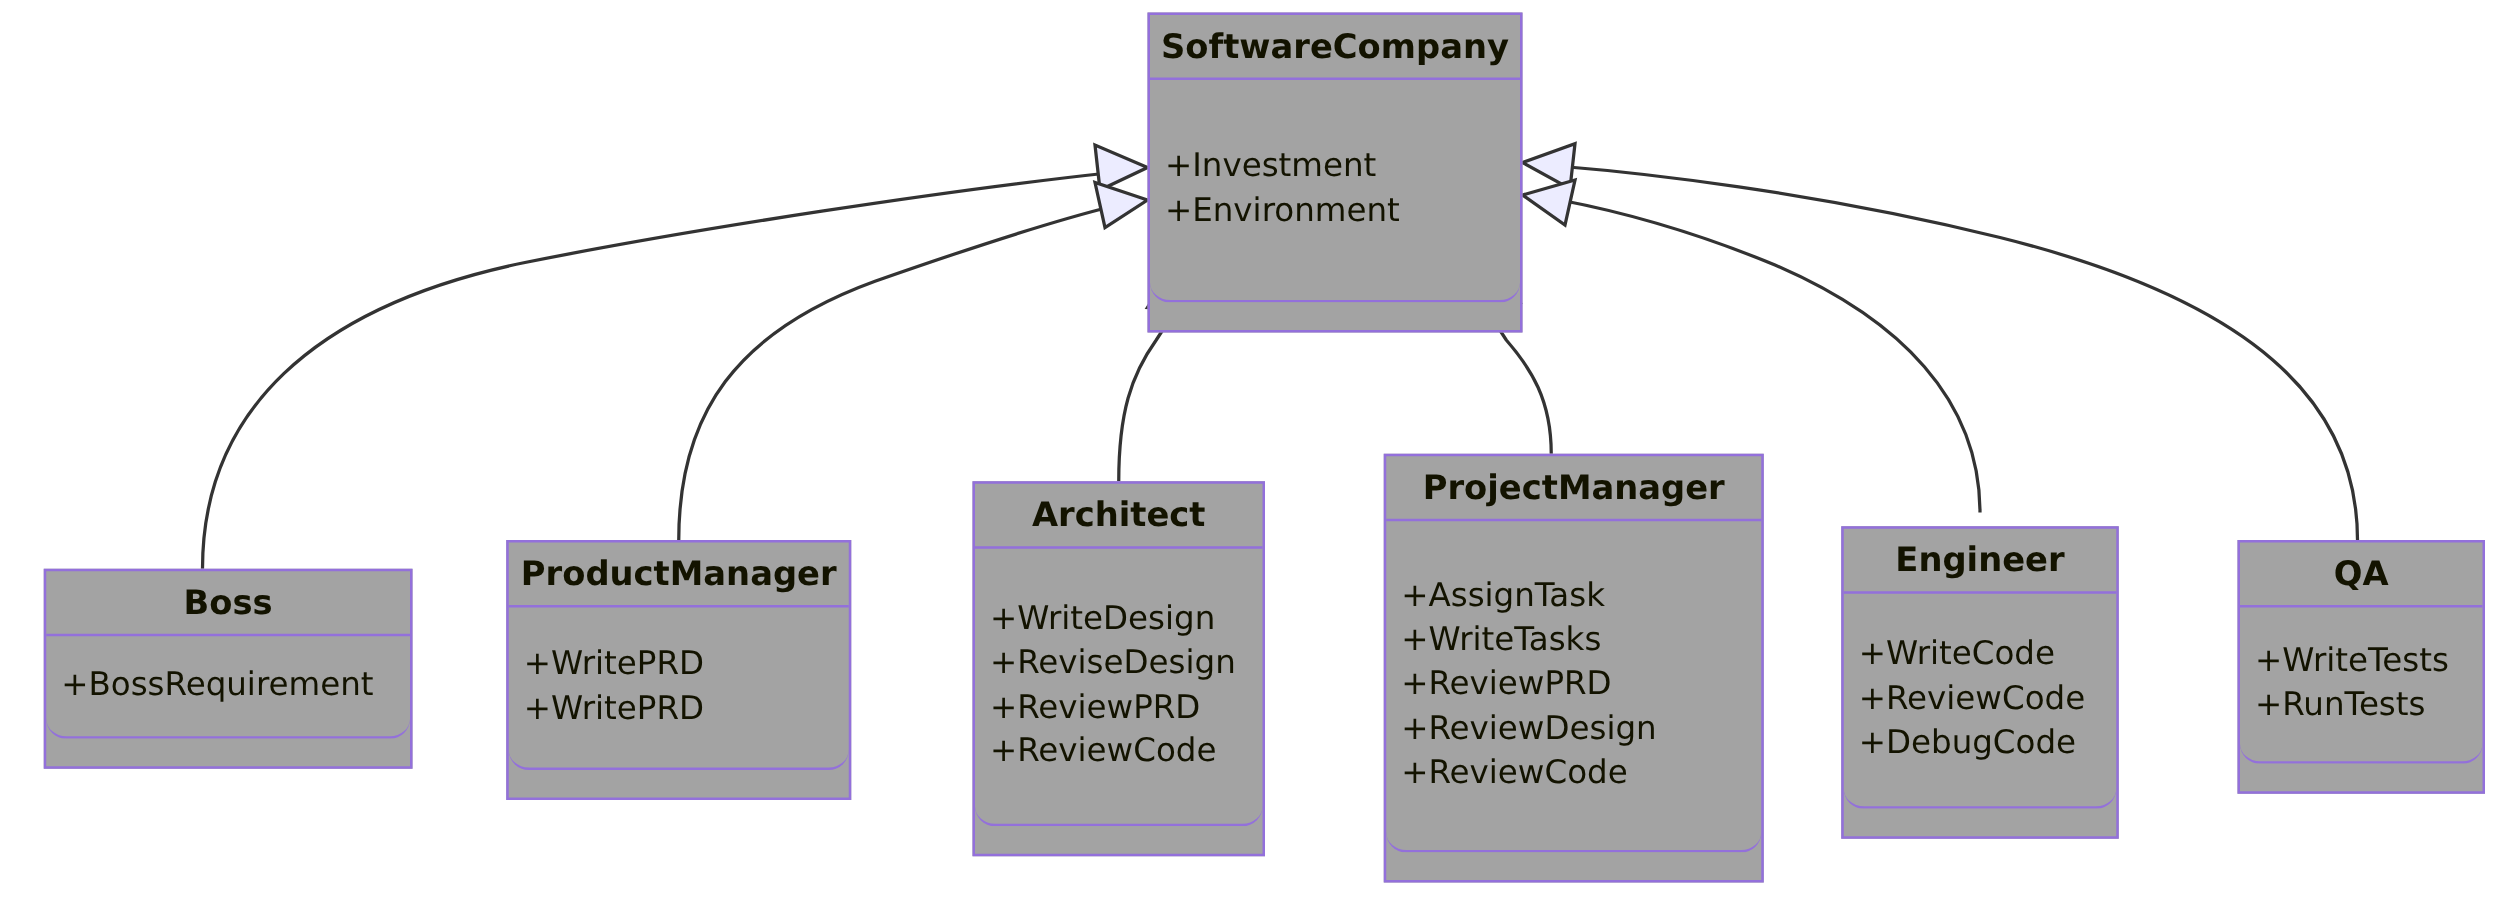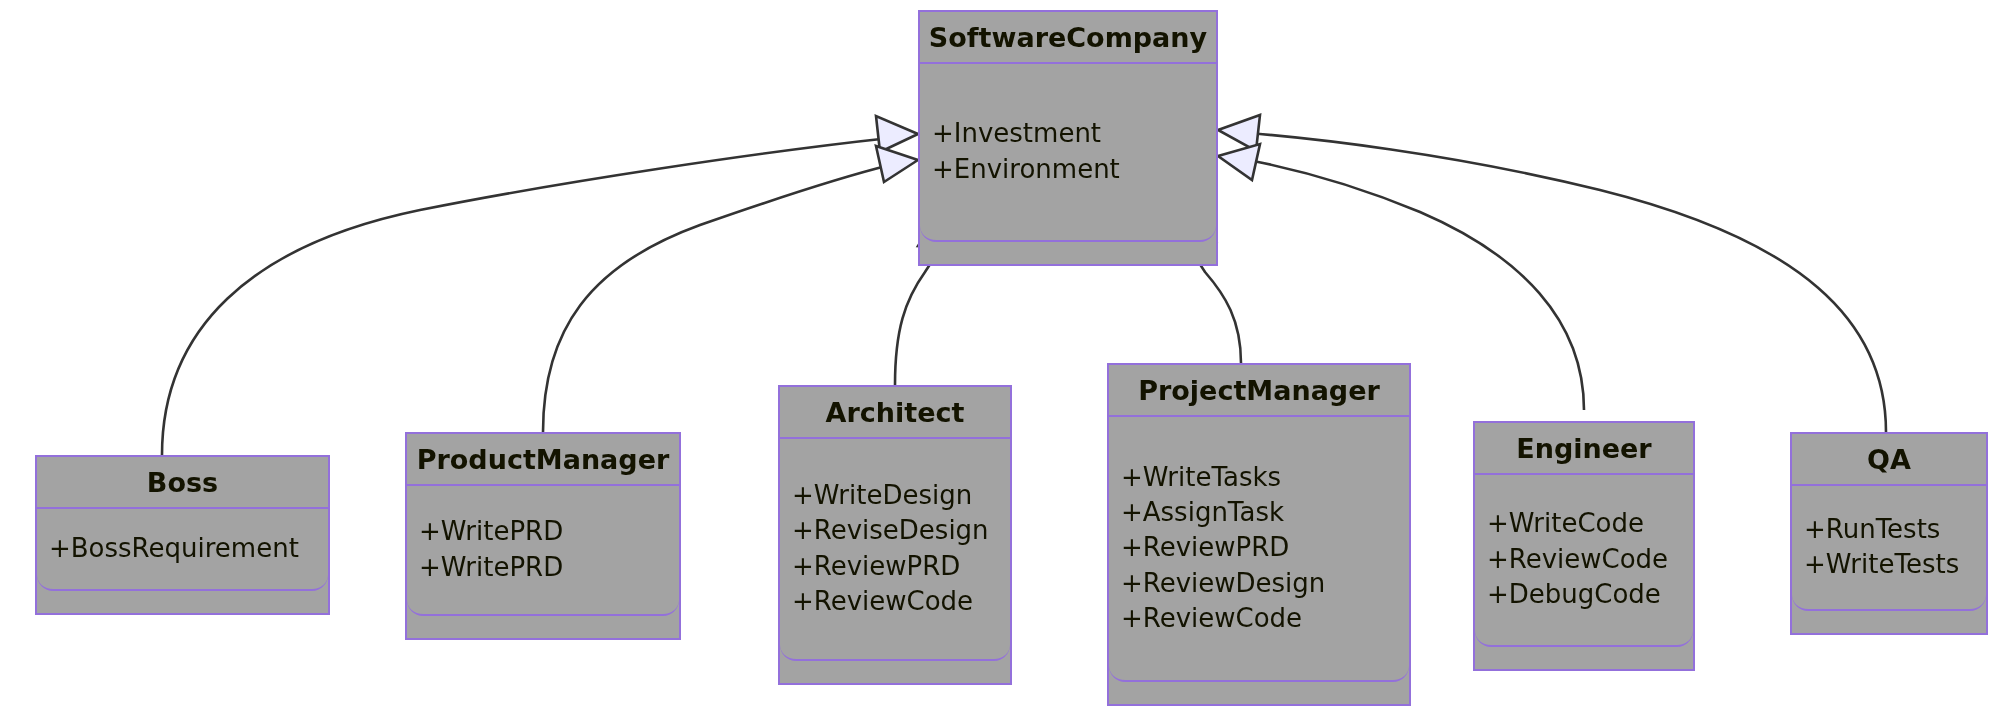--- a/index.html
+++ b/index.html
@@ -131,41 +131,41 @@
       <div class="uml-attr">+ReviseDesign</div>
       <div class="uml-attr">+ReviewPRD</div>
       <div class="uml-attr">+ReviewCode</div>
     </div>
     <div class="uml-methods"></div>
   </div>
 
   <div class="uml-class" style="left:1107px; top:363px; width:304px; height:343px;">
     <div class="uml-title">ProjectManager</div>
     <div class="uml-attrs">
+      <div class="uml-attr">+AssignTask</div>
       <div class="uml-attr">+WriteTasks</div>
-      <div class="uml-attr">+AssignTask</div>
       <div class="uml-attr">+ReviewPRD</div>
       <div class="uml-attr">+ReviewDesign</div>
       <div class="uml-attr">+ReviewCode</div>
     </div>
     <div class="uml-methods"></div>
   </div>
 
   <div class="uml-class" style="left:1473px; top:410px; width:222px; height:250px;margin-top:11px;">
     <div class="uml-title">Engineer</div>
     <div class="uml-attrs">
       <div class="uml-attr">+WriteCode</div>
       <div class="uml-attr">+ReviewCode</div>
       <div class="uml-attr">+DebugCode</div>
     </div>
     <div class="uml-methods"></div>
   </div>
 
   <div class="uml-class" style="left:1790px; top:432px; width:198px; height:203px;">
     <div class="uml-title">QA</div>
     <div class="uml-attrs">
+      <div class="uml-attr">+WriteTests</div>
       <div class="uml-attr">+RunTests</div>
-      <div class="uml-attr">+WriteTests</div>
     </div>
     <div class="uml-methods"></div>
   </div>
 
 </div>
 
 </body></html>

